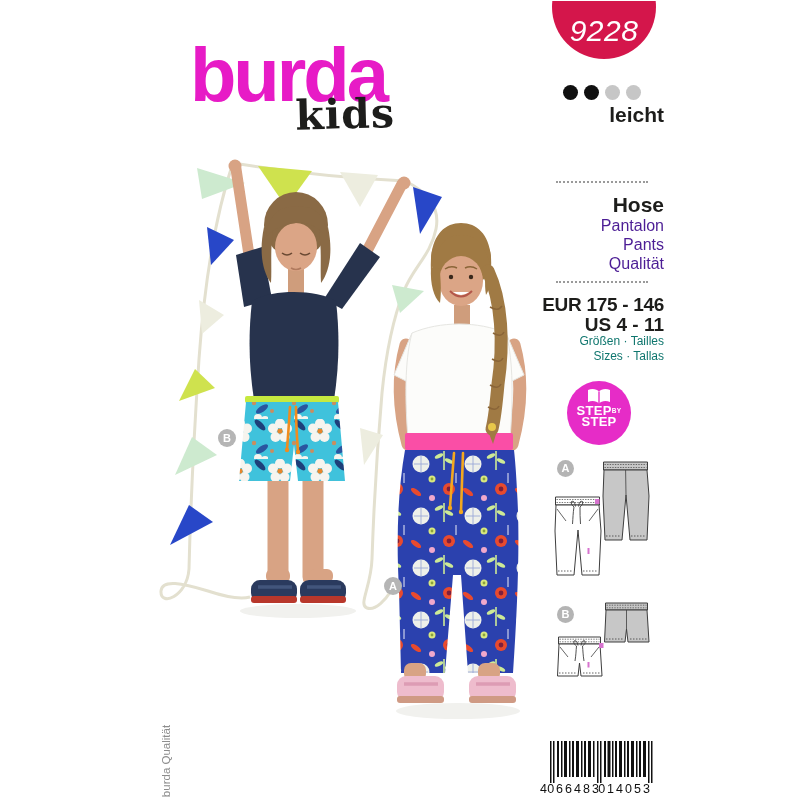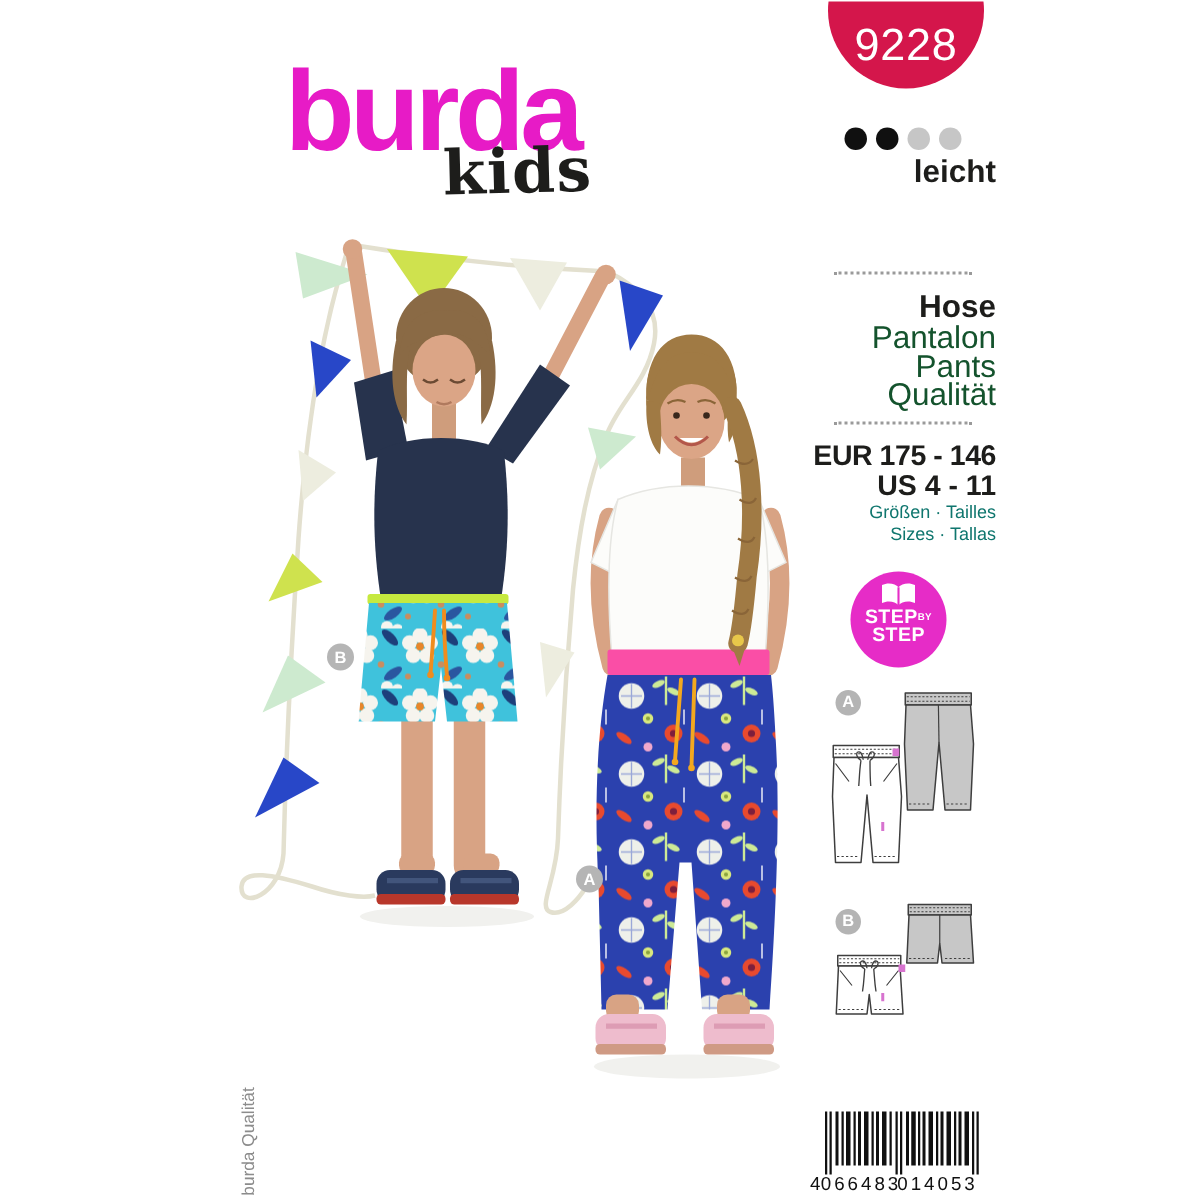--- a/index.html
+++ b/index.html
@@ -11,29 +11,29 @@
   #logo-burda{position:absolute;left:168px;top:36px;width:240px;text-align:center;
     font-size:76px;font-weight:bold;letter-spacing:-3px;color:#e71bc6;line-height:1;}
   #logo-kids{position:absolute;left:245px;top:94px;width:150px;text-align:right;
     font-size:41px;font-weight:800;color:#1d1d1b;letter-spacing:1px;line-height:1;
     font-family:"DejaVu Serif",serif;transform:rotate(-1.5deg);}
 
   
   .rcol{position:absolute;left:540px;width:124px;text-align:right;}
   #number-circle{position:absolute;left:552px;top:-46px;width:104px;height:104px;border-radius:50%;
     background:#d4164b;color:#fff;display:flex;align-items:flex-end;justify-content:center;}
-  #number-circle span{font-size:30px;margin-bottom:11px;letter-spacing:0.5px;}
+  #number-circle span{font-size:30px;margin-bottom:11px;letter-spacing:0.5px;font-style:italic;}
   #difficulty-dots{top:84px;display:flex;justify-content:center;gap:6px;left:540px;position:absolute;width:124px;}
   .dot{width:15px;height:15px;border-radius:50%;background:#c6c6c6;display:inline-block;}
   .dot.filled{background:#101010;}
   #difficulty-level{top:102px;font-size:21px;font-weight:bold;color:#1d1d1b;}
   #difficulty-alts{top:126px;font-size:14px;color:#8a8a8a;line-height:15.5px;}
   .dotted-sep{position:absolute;left:556px;width:92px;border-top:2px dotted #9a9a9a;height:0;}
   #garment-title{top:192px;font-size:21px;font-weight:bold;color:#1d1d1b;}
-  #garment-alts{top:215px;font-size:21px;color:#14532d;line-height:19px;}
+  #garment-alts{top:215px;font-size:16px;color:#4c1d95;line-height:19px;}
   #size-eur{top:293px;font-size:19px;font-weight:bold;color:#1d1d1b;letter-spacing:-0.3px;}
   #size-us{top:313px;font-size:19px;font-weight:bold;color:#1d1d1b;}
   #size-words{top:333px;font-size:12px;color:#0f766e;line-height:14.5px;}
 
   #step-badge{position:absolute;left:567px;top:380px;width:64px;height:64px;border-radius:50%;
     background:#e62cc7;color:#fff;text-align:center;}
   #step-badge .bookwrap{margin-top:7px;height:17px;}
   #step-badge .l1{font-size:13px;font-weight:800;line-height:11px;letter-spacing:0.3px;}
   #step-badge .by{font-size:6.5px;font-weight:700;vertical-align:2px;}
   #step-badge .l2{font-size:13px;font-weight:800;line-height:12px;letter-spacing:0.3px;}

